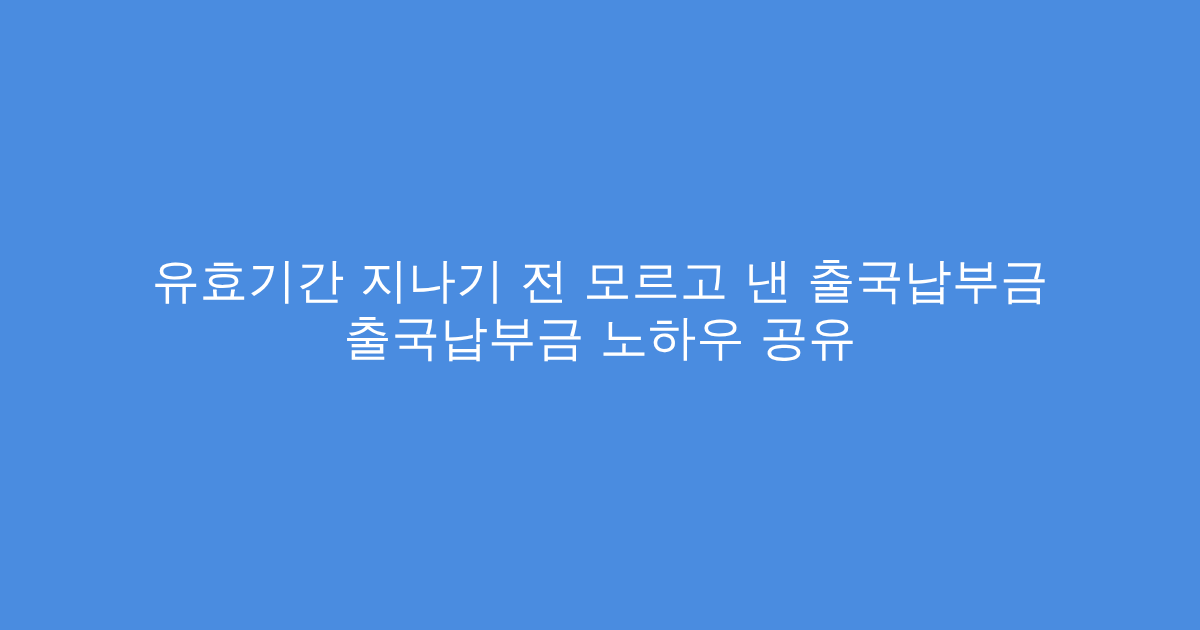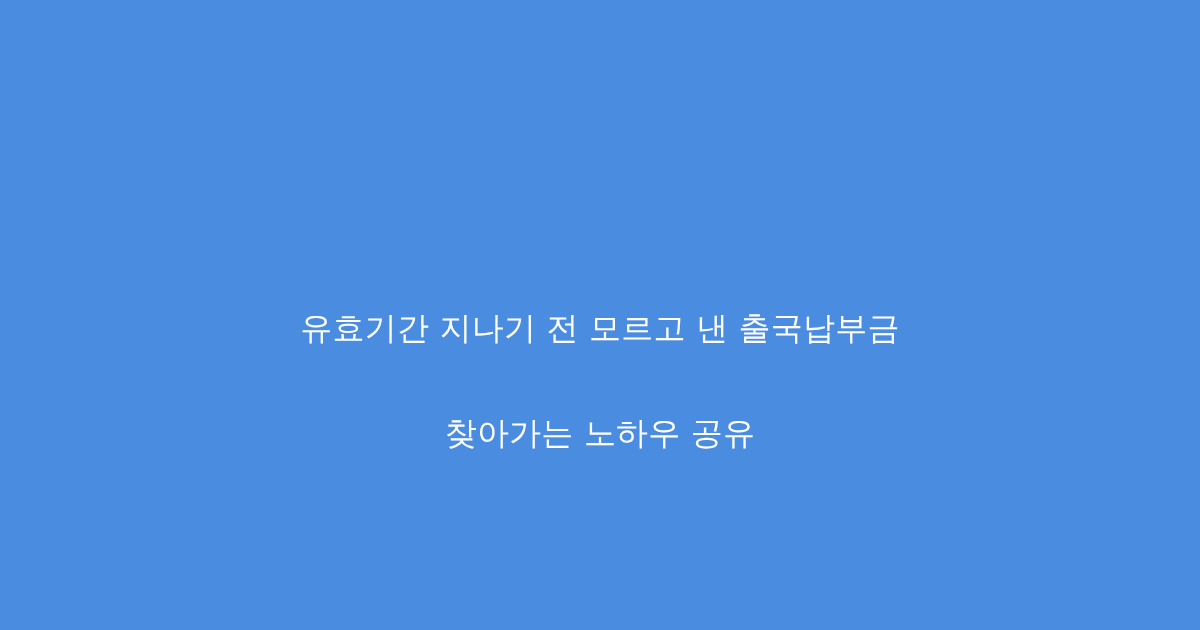--- a/index.html
+++ b/index.html
@@ -41,32 +41,31 @@
     padding: 0 60px;
     box-sizing: border-box;
   }
 
   .headline-line {
     display: block;
     width: 100%;
     text-align: center;
     color: #ffffff;
     font-family: "DejaVu Sans", "Liberation Sans", sans-serif;
-    font-size: 32px;
+    font-size: 48px;
     font-weight: 400;
     line-height: 57px;
     letter-spacing: 0.2px;
     white-space: nowrap;
     word-break: keep-all;
-    margin-top: 48px;
   }
 </style>
 </head>
 <body>
 
 <div class="og-card">
 
   <div class="headline-block">
     <span class="headline-line">유효기간 지나기 전 모르고 낸 출국납부금</span>
-    <span class="headline-line">찾아가는 노하우 공유</span>
+    <span class="headline-line">출국납부금 노하우 공유</span>
   </div>
 
 </div>
 
 </body></html>

